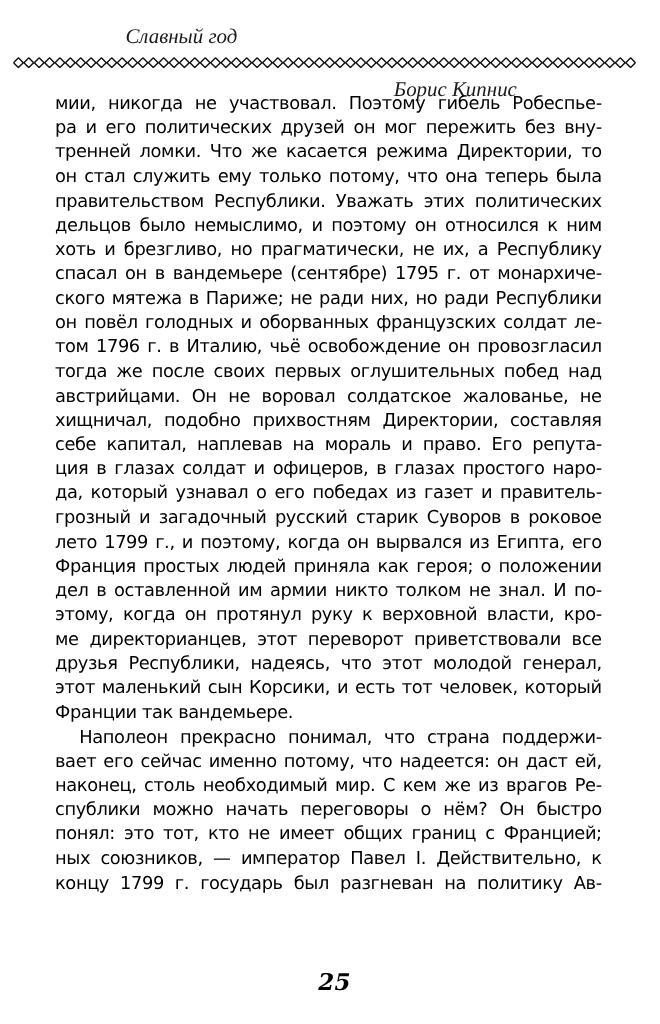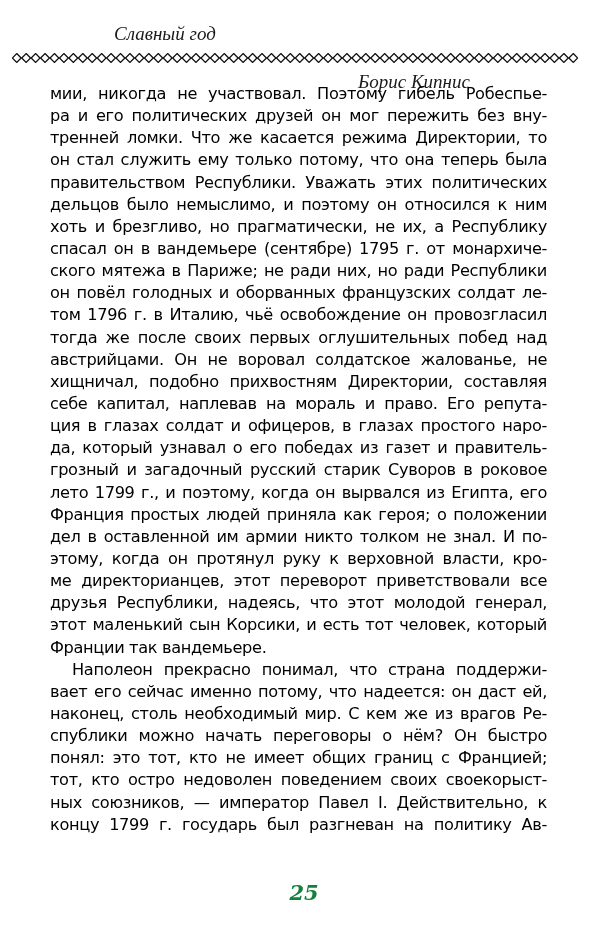--- a/index.html
+++ b/index.html
@@ -70,21 +70,21 @@
   .page-number {
     position: absolute;
     top: 880px;
     left: 0;
     width: 600px;
     text-align: center;
     font-family: "DejaVu Serif", "Liberation Serif", serif;
     font-style: italic;
     font-weight: bold;
     font-size: 21px;
-    color: #15803d;
+    color: #000000;
     padding-left: 8px;
     box-sizing: border-box;
   }
 </style>
 </head>
 <body>
 
 <div class="running-head">
   <span class="title">Славный год</span>
   <span class="author">Борис Кипнис</span>
@@ -183,19 +183,18 @@
     <span class="line">друзья Республики, надеясь, что этот молодой генерал,</span>
     <span class="line">этот маленький сын Корсики, и есть тот человек, который</span>
     <span class="line last">Франции так вандемьере.</span>
   </div>
   <div>
     <span class="line indent">Наполеон прекрасно понимал, что страна поддержи-</span>
     <span class="line">вает его сейчас именно потому, что надеется: он даст ей,</span>
     <span class="line">наконец, столь необходимый мир. С кем же из врагов Ре-</span>
     <span class="line">спублики можно начать переговоры о нём? Он быстро</span>
     <span class="line">понял: это тот, кто не имеет общих границ с Францией;</span>
-    <span class="line">тот, кто остро недоволен поведением своих своекорыст-</span>
     <span class="line">ных союзников, — император Павел I. Действительно, к</span>
     <span class="line">концу 1799 г. государь был разгневан на политику Ав-</span>
   </div>
 </div>
 
 <div class="page-number">25</div>
 
 </body></html>

